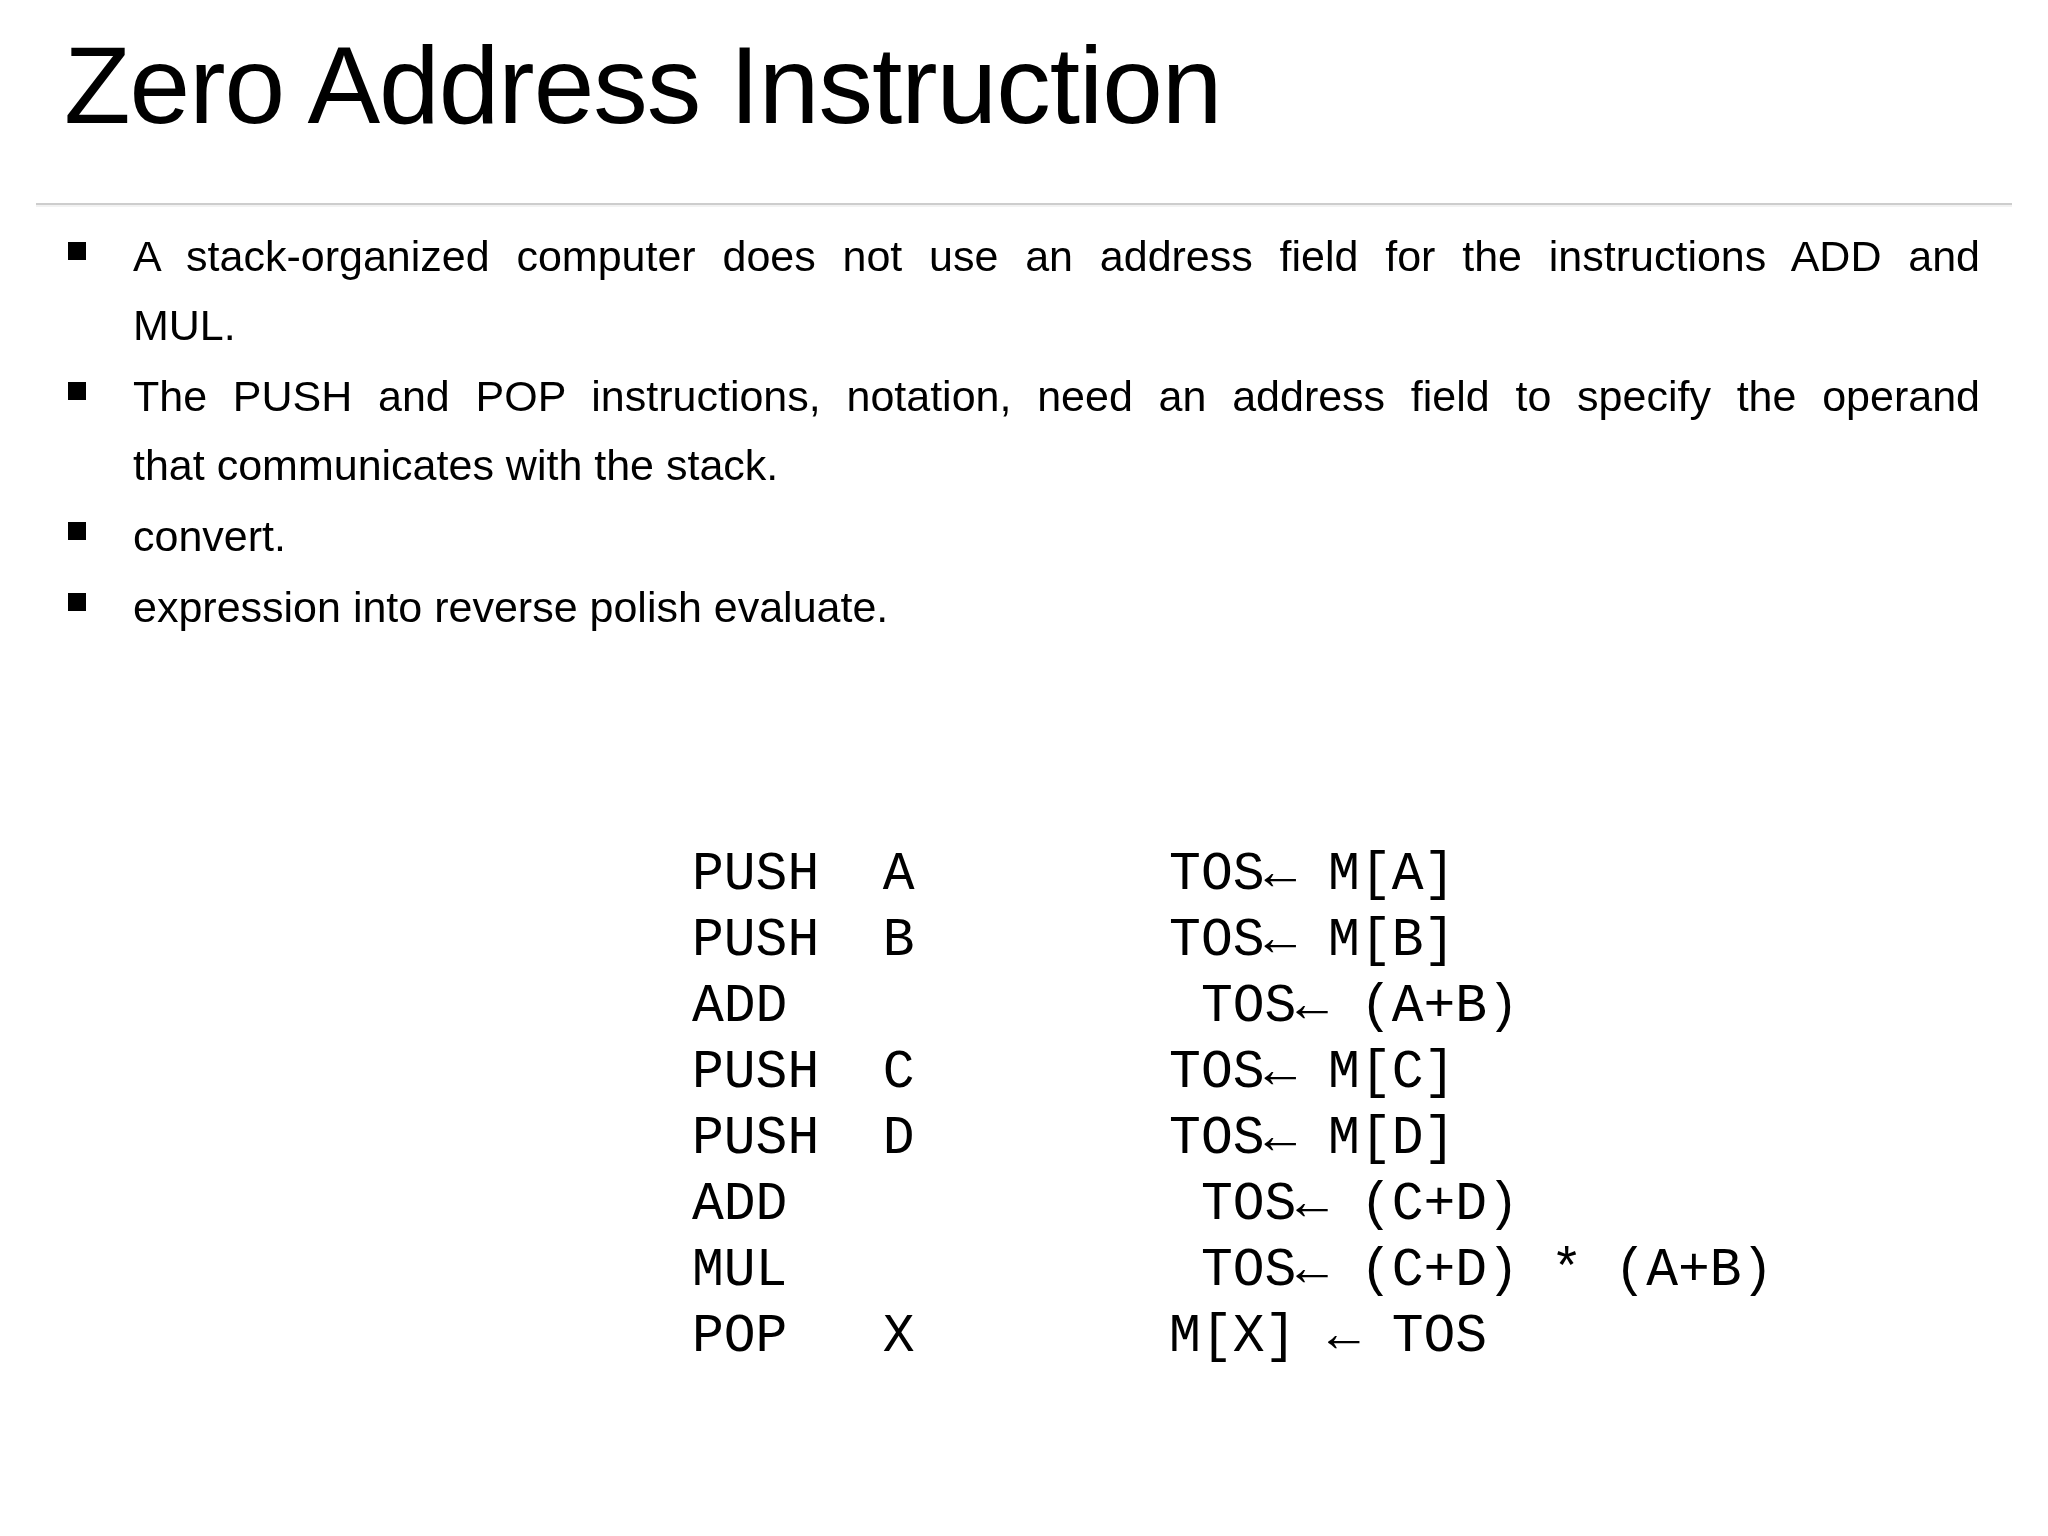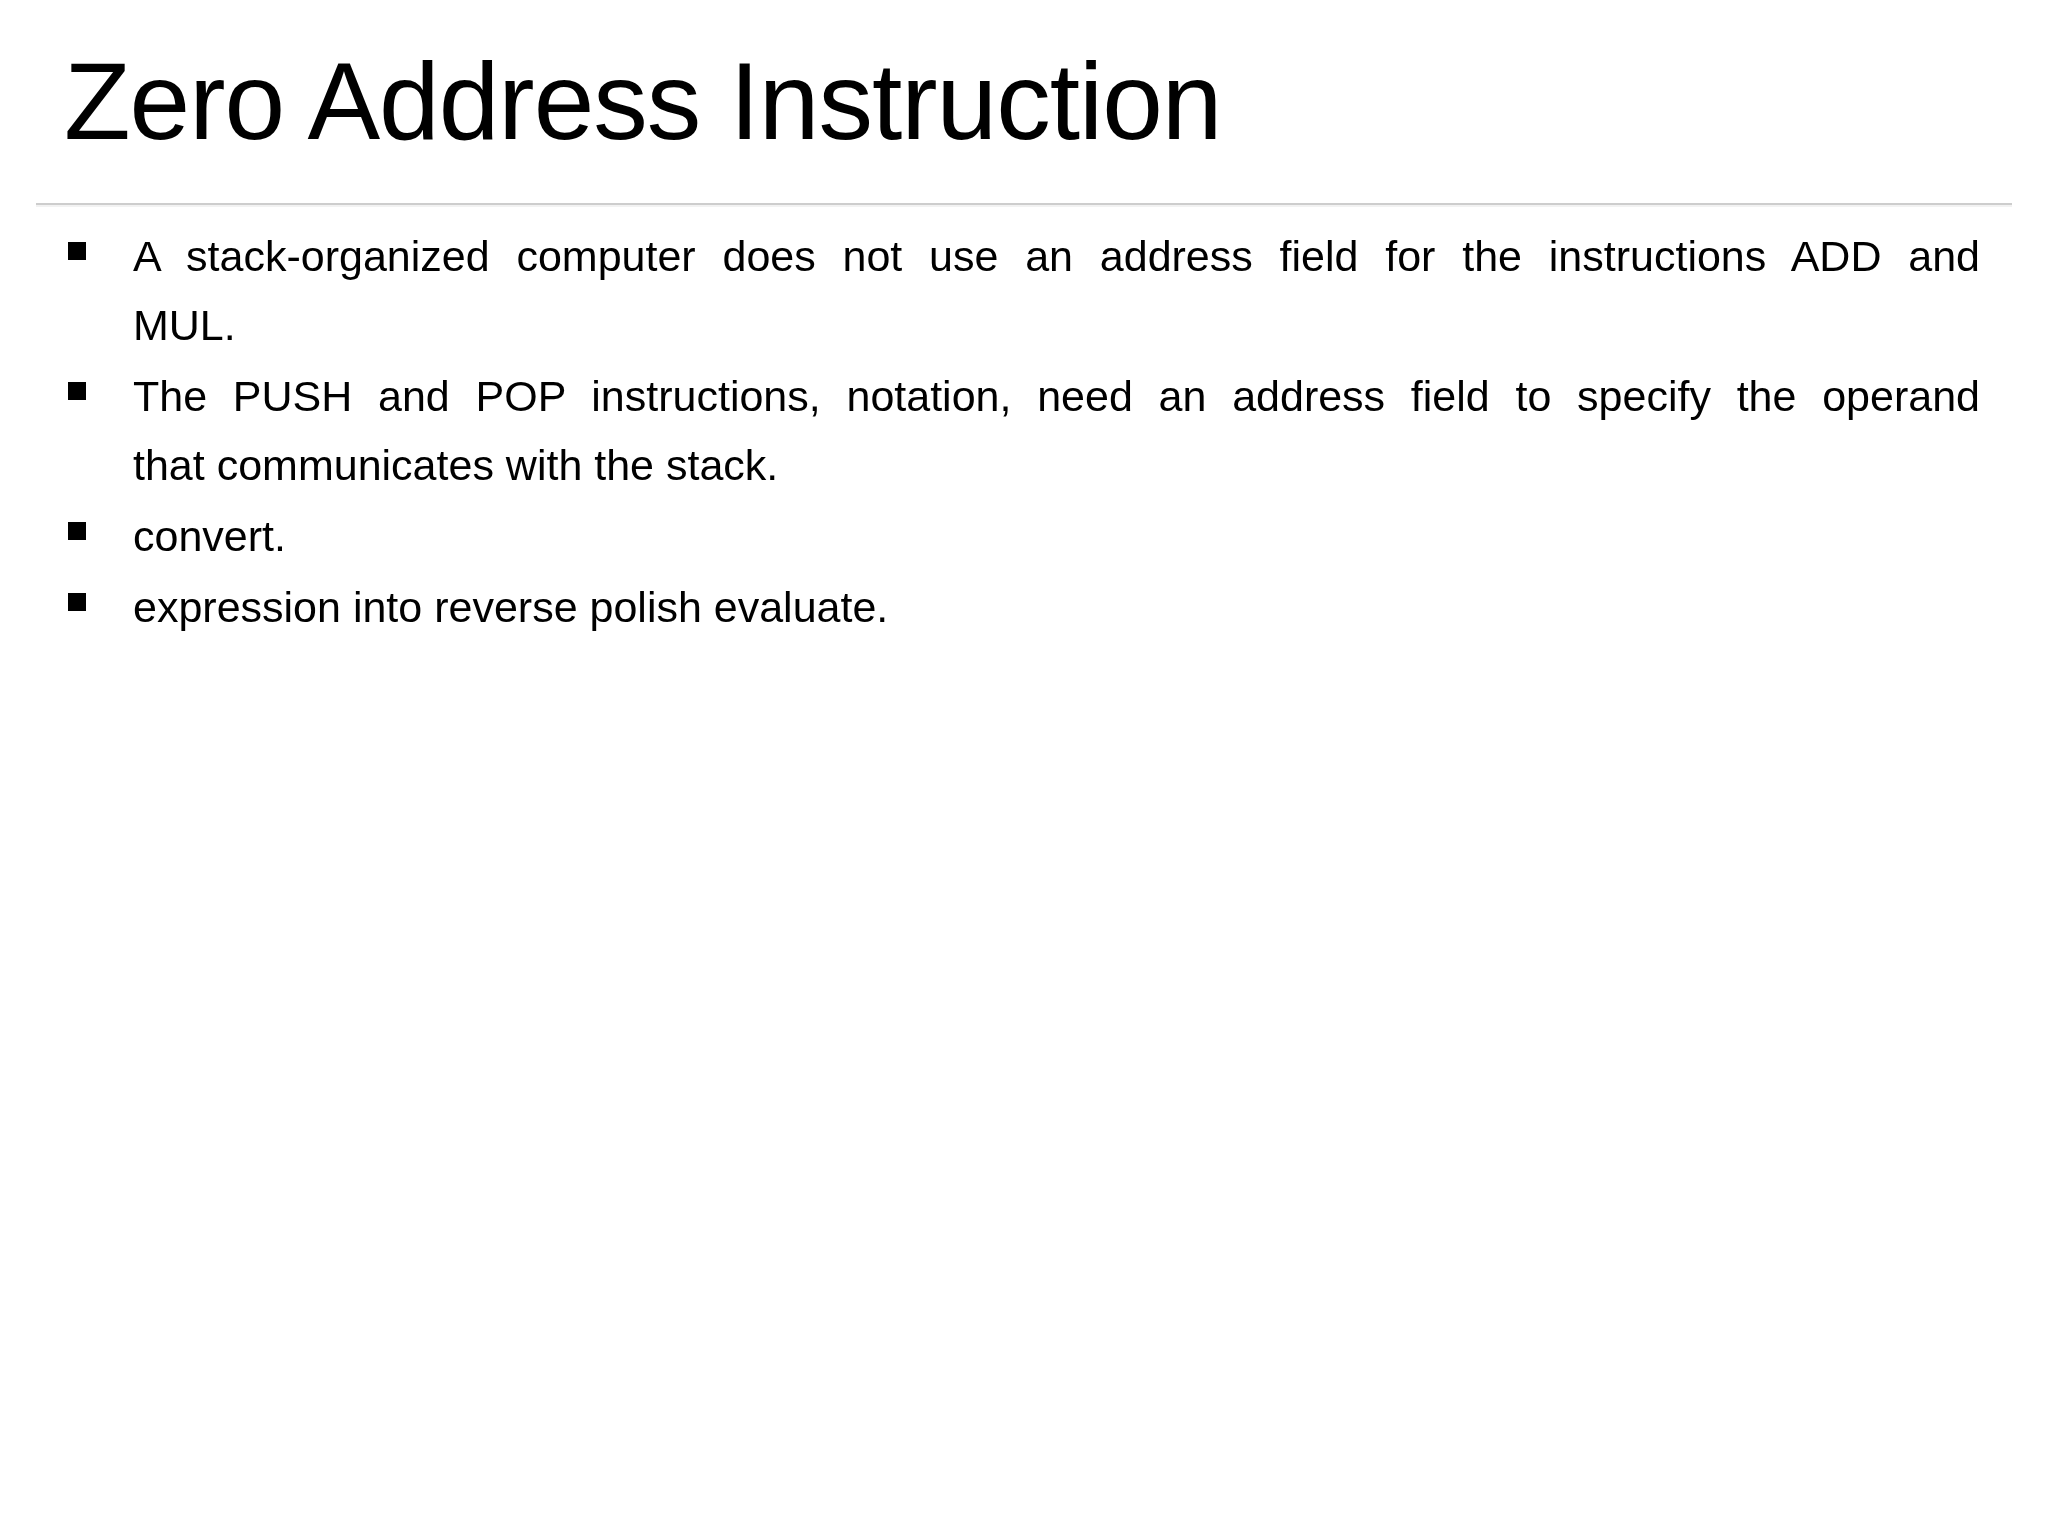--- a/index.html
+++ b/index.html
@@ -16,21 +16,21 @@
     color: #000000;
   }
   .slide {
     position: absolute;
     inset: 0;
     background: #ffffff;
   }
   .title {
     position: absolute;
     left: 64px;
-    top: 44px;
+    top: 28px;
     margin: 0;
     font-size: 109px;
     font-weight: 400;
     line-height: 1.05;
     letter-spacing: -1px;
     color: #000000;
     white-space: nowrap;
     text-align: center;
   }
   .divider {
@@ -114,14 +114,24 @@
       <div class="bline">convert.</div>
     </li>
 
     <li class="bullet-item">
       <span class="bullet-square"></span>
       <div class="bline">expression into reverse polish evaluate.</div>
     </li>
 
   </ul>
 
+  <div class="code-block">
+    <div class="code-line">PUSH  A        TOS← M[A]</div>
+    <div class="code-line">PUSH  B        TOS← M[B]</div>
+    <div class="code-line">ADD             TOS← (A+B)</div>
+    <div class="code-line">PUSH  C        TOS← M[C]</div>
+    <div class="code-line">PUSH  D        TOS← M[D]</div>
+    <div class="code-line">ADD             TOS← (C+D)</div>
+    <div class="code-line">MUL             TOS← (C+D) * (A+B)</div>
+    <div class="code-line">POP   X        M[X] ← TOS</div>
+  </div>
 
 </div>
 
 </body></html>

